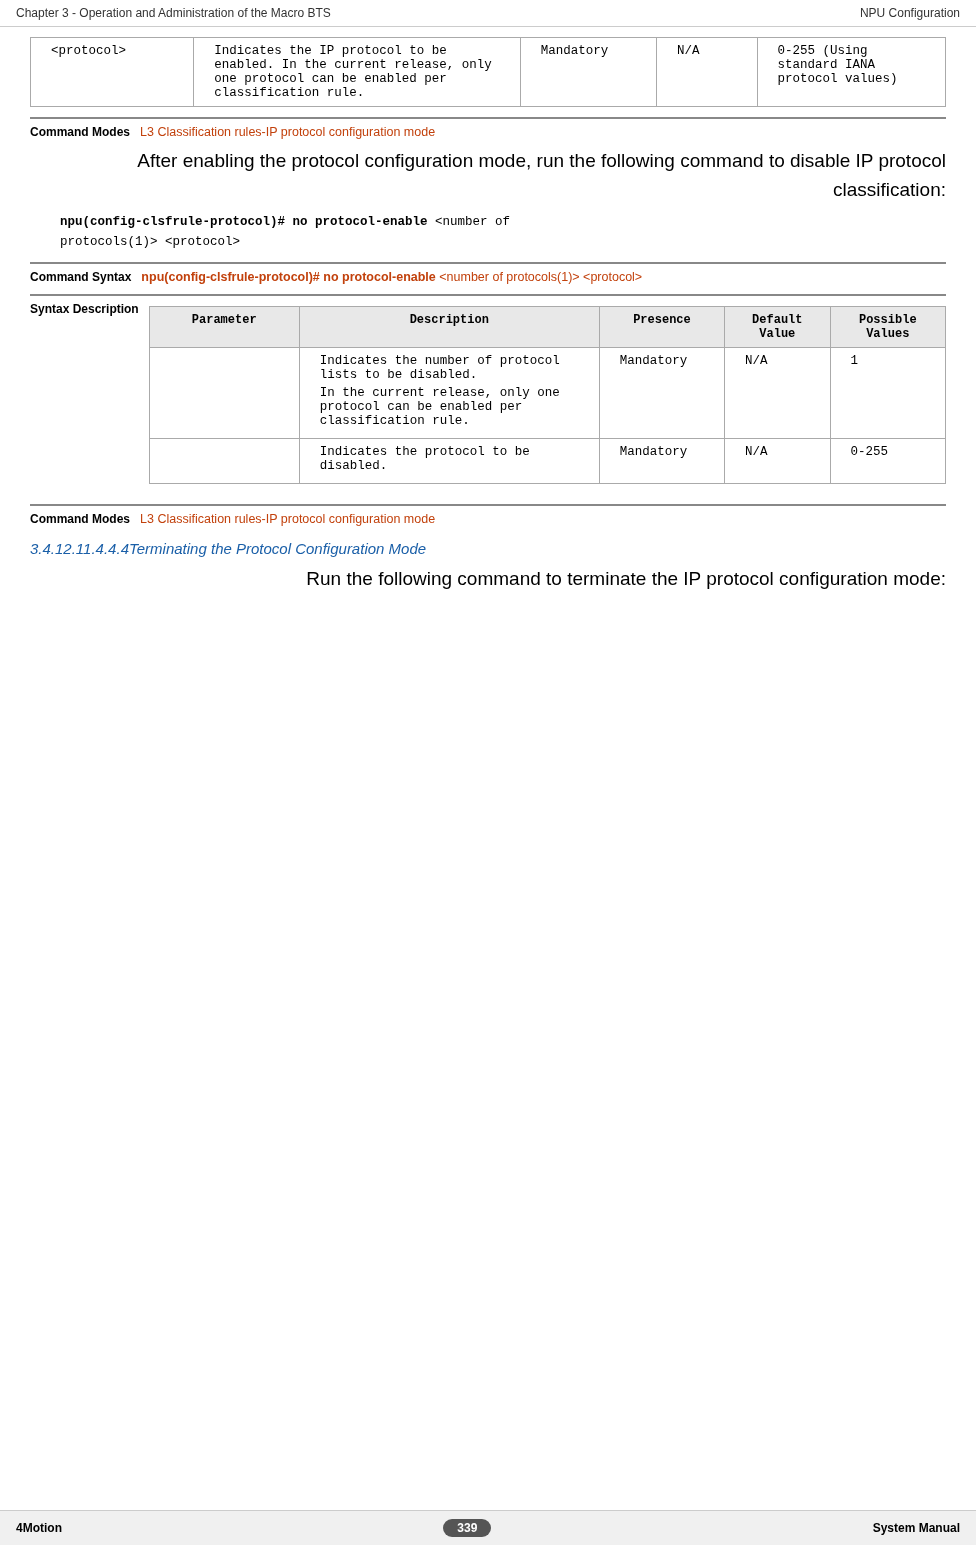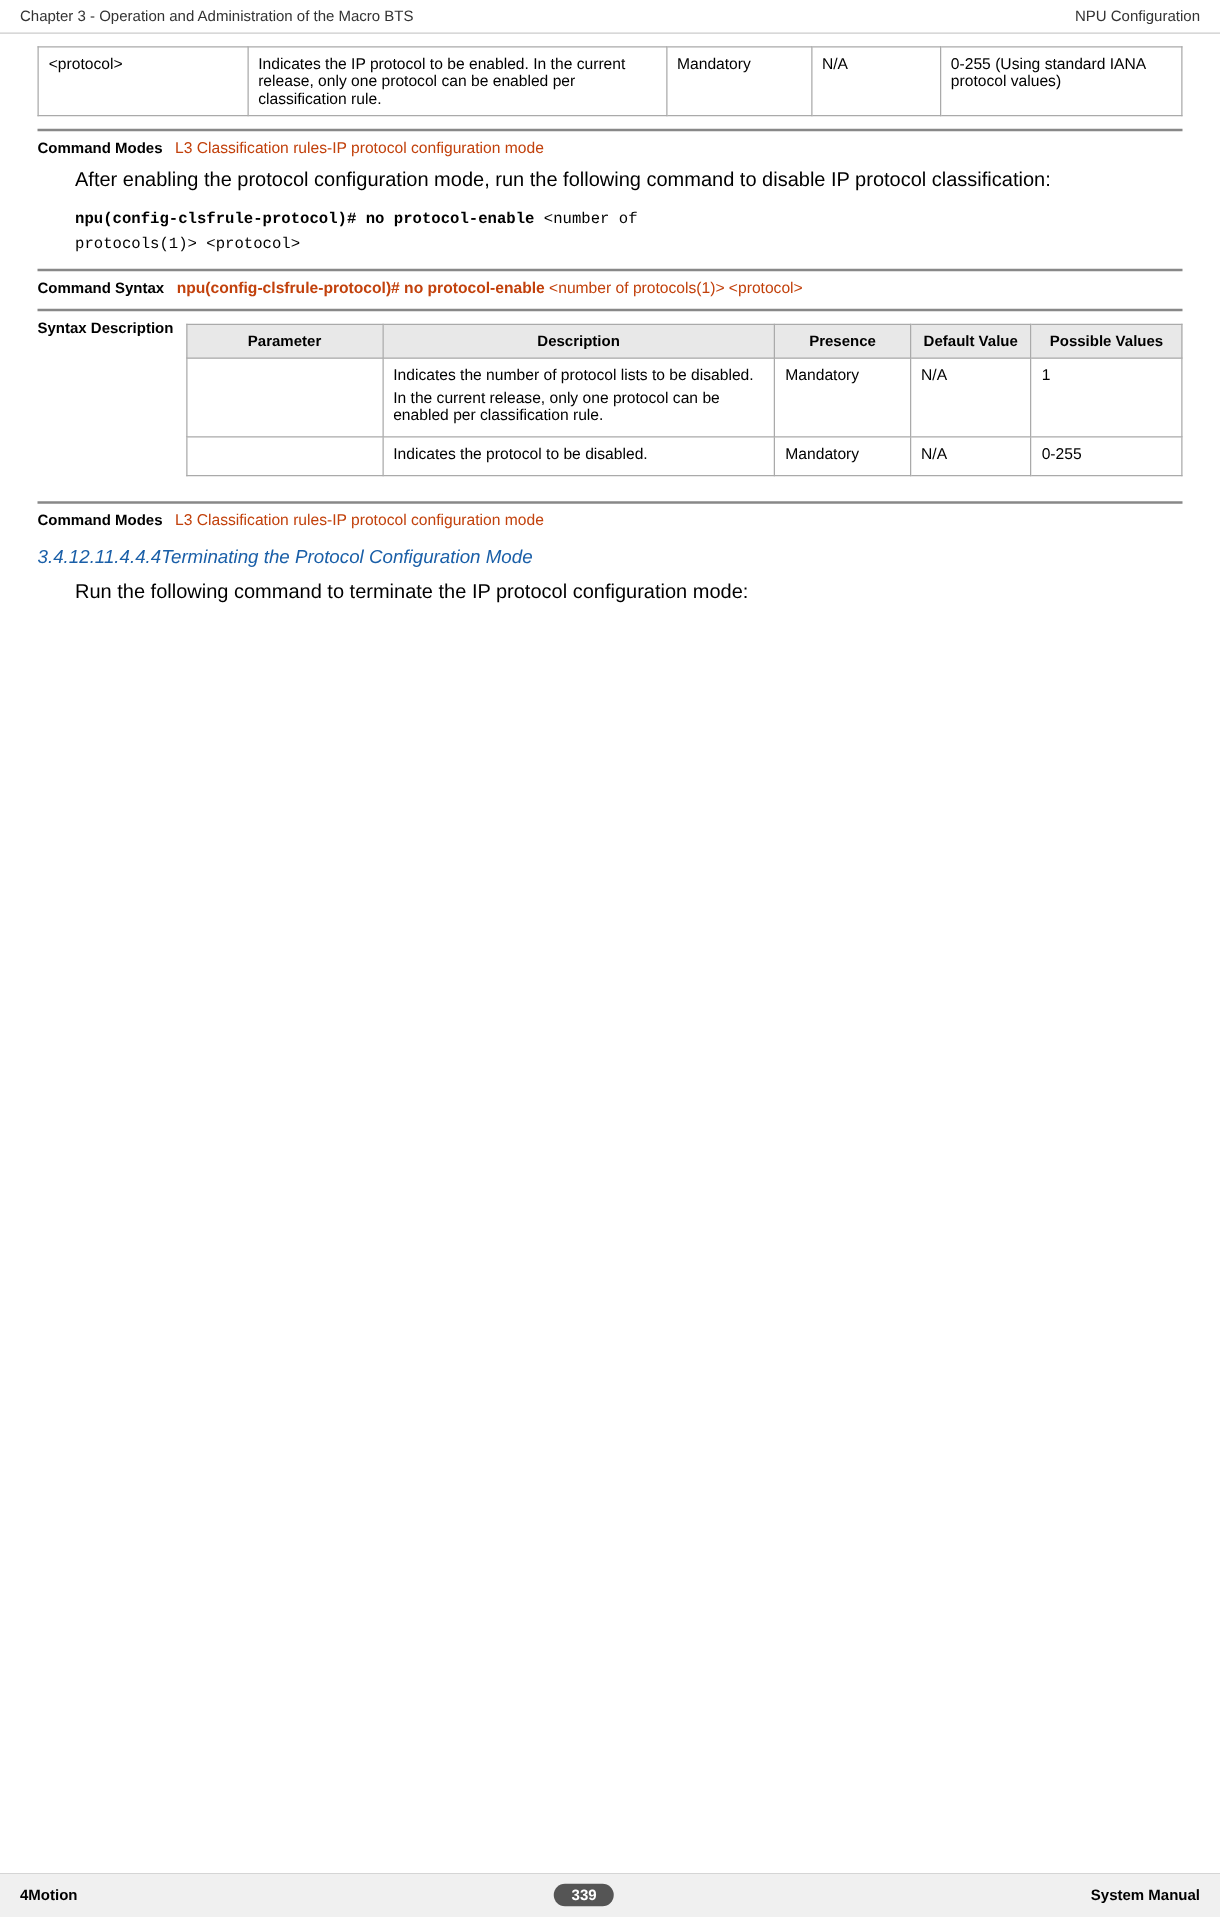--- a/index.html
+++ b/index.html
@@ -38,22 +38,23 @@
 
     
     .param-table {
       width: 100%;
       border-collapse: collapse;
       font-size: 12.5px;
       margin-bottom: 10px;
     }
     .param-table td, .param-table th {
       border: 1px solid #aaa;
-      padding: 6px 8px;
+      padding: 6px 20px;
       vertical-align: top;
+      font-family: Liberation Mono, monospace;
     }
     .param-table th {
       background: #e8e8e8;
       font-weight: bold;
       font-size: 12px;
     }
 
     
     .label-row {
       display: flex;
@@ -82,23 +83,24 @@
     .section-heading {
       font-size: 15px;
       font-style: italic;
       color: #1a5fa8;
       margin: 14px 0 8px 0;
       font-weight: normal;
     }
 
     
     .body-text {
-      font-size: 16px;
+      font-size: 19px;
       margin: 8px 0 8px 30px;
       line-height: 1.5;
+      text-align: right;
     }
 
     
     .code-block {
       font-family: 'Courier New', Courier, monospace;
       font-size: 12.5px;
       margin: 8px 0 8px 30px;
       line-height: 1.6;
     }
     .code-bold {
@@ -107,21 +109,21 @@
 
     
     .page-footer {
       display: flex;
       justify-content: space-between;
       align-items: center;
       padding: 8px 16px;
       border-top: 1px solid #ccc;
       background: #f0f0f0;
       position: fixed;
-      bottom: 12px;
+      bottom: 0;
       width: 976px;
     }
     .footer-left {
       font-size: 12px;
       font-weight: bold;
       color: #000;
     }
     .footer-center {
       font-size: 12px;
       font-weight: bold;

